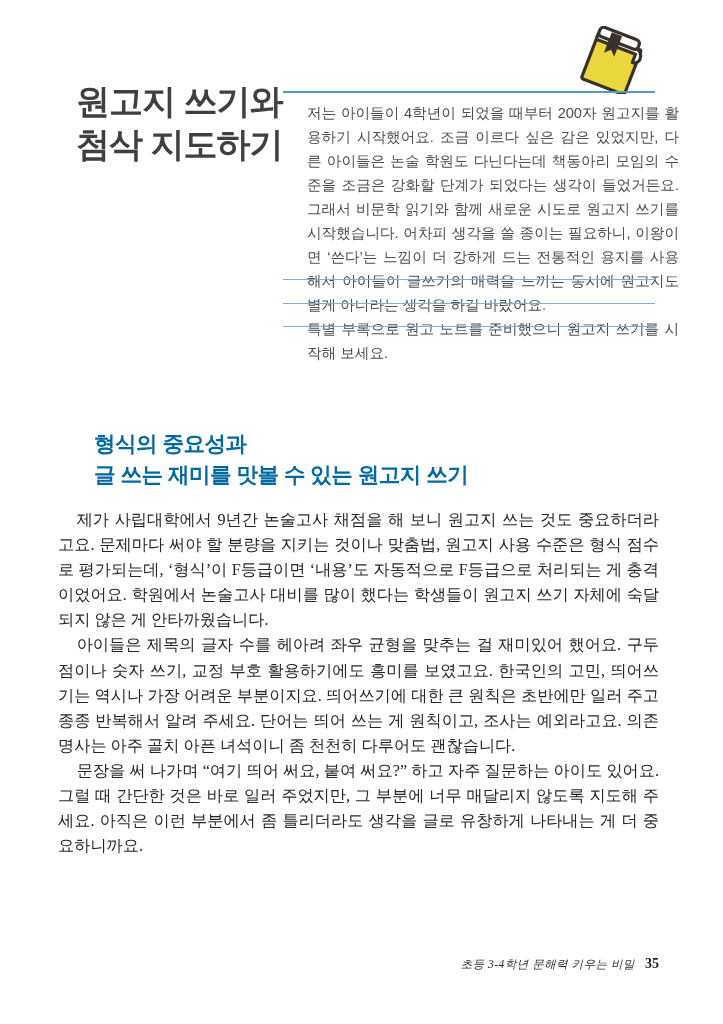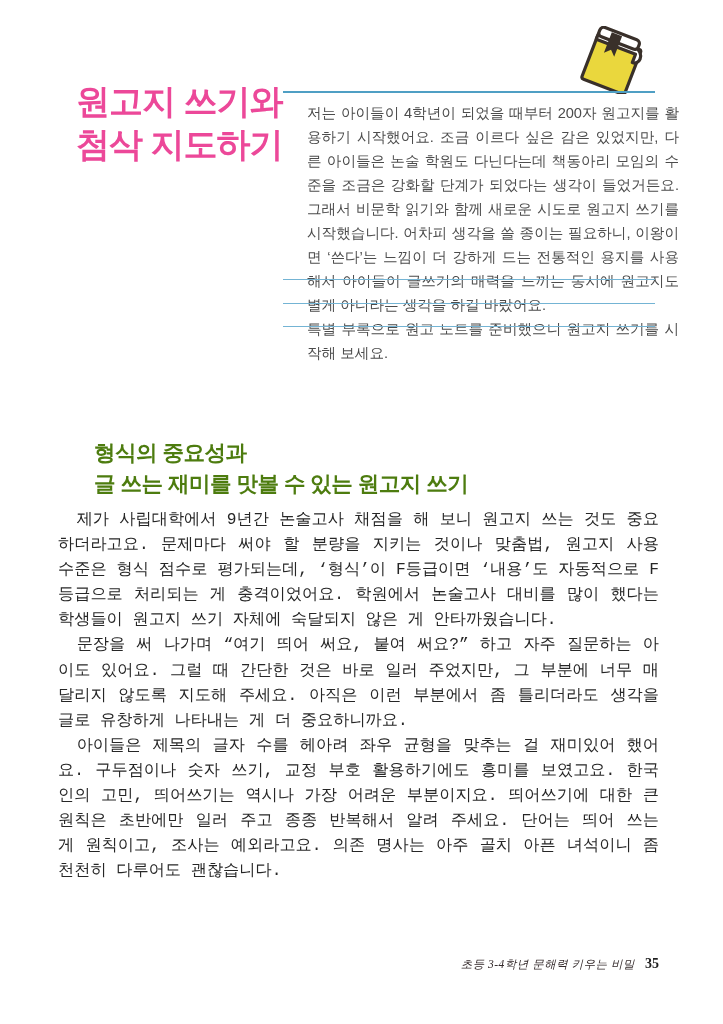--- a/index.html
+++ b/index.html
@@ -8,21 +8,21 @@
     position:relative; width:723px; height:1024px; margin:0 auto;
     background:#ffffff; overflow:hidden;
     font-family:"Liberation Serif", serif;
   }
 
   
   .page-title {
     position:absolute; left:76px; top:80px;
     font-family:"Liberation Sans", sans-serif;
     font-size:34px; font-weight:900; line-height:43px;
-    letter-spacing:-1px; color:#ec4899; white-space:pre-line;
+    letter-spacing:-1px; color:#404040; white-space:pre-line;
   }
 
   
   .top-rule {
     position:absolute; left:283px; top:91px; width:372px; height:2px;
     background:#4f9fc4;
   }
   .book-icon {
     position:absolute; left:571px; top:26px; width:90px; height:68px;
   }
@@ -31,30 +31,30 @@
     font-family:"Liberation Sans", sans-serif;
     font-size:14.6px; line-height:24px; color:#4c4c4c;
     text-align:justify; white-space:pre-line;margin-left:24px;
   }
   .writing-lines { position:absolute; left:283px; top:279px; width:372px; }
   .rule-line { height:0; border-top:1.6px solid #74b4d4; margin-bottom:22.5px; }
   .rule-line:last-child { margin-bottom:0; }
 
   
   .section-heading {
-    position:absolute; left:94px; top:438px;
+    position:absolute; left:94px; top:429px;
     font-family:"Liberation Sans", sans-serif;
     font-size:21.5px; font-weight:800; line-height:30.5px;
-    letter-spacing:-0.5px; color:#4d7c0f; white-space:pre-line;
+    letter-spacing:-0.5px; color:#0369a1; white-space:pre-line;
   }
 
   
   .body-text {
     position:absolute; left:58px; top:508px; width:601px;
-    font-family:Liberation Mono, monospace;
+    font-family:Liberation Serif, serif;
     font-size:16.2px; line-height:25.1px; color:#262626;
     text-align:justify;
   }
   .body-text p { margin:0; text-indent:1.15em; }
 
   
   .footer {
     position:absolute; right:64px; top:956px;
     display:flex; align-items:baseline; gap:10px;
     font-family:"Liberation Serif", serif; color:#33292a;
@@ -93,22 +93,22 @@
     <div class="rule-line"></div>
     <div class="rule-line"></div>
     <div class="rule-line"></div>
   </div>
 
   <h2 class="section-heading">형식의 중요성과
 글 쓰는 재미를 맛볼 수 있는 원고지 쓰기</h2>
 
   <div class="body-text">
     <p>제가 사립대학에서 9년간 논술고사 채점을 해 보니 원고지 쓰는 것도 중요하더라고요. 문제마다 써야 할 분량을 지키는 것이나 맞춤법, 원고지 사용 수준은 형식 점수로 평가되는데, ‘형식’이 F등급이면 ‘내용’도 자동적으로 F등급으로 처리되는 게 충격이었어요. 학원에서 논술고사 대비를 많이 했다는 학생들이 원고지 쓰기 자체에 숙달되지 않은 게 안타까웠습니다.</p>
+    <p>아이들은 제목의 글자 수를 헤아려 좌우 균형을 맞추는 걸 재미있어 했어요. 구두점이나 숫자 쓰기, 교정 부호 활용하기에도 흥미를 보였고요. 한국인의 고민, 띄어쓰기는 역시나 가장 어려운 부분이지요. 띄어쓰기에 대한 큰 원칙은 초반에만 일러 주고 종종 반복해서 알려 주세요. 단어는 띄어 쓰는 게 원칙이고, 조사는 예외라고요. 의존 명사는 아주 골치 아픈 녀석이니 좀 천천히 다루어도 괜찮습니다.</p>
     <p>문장을 써 나가며 “여기 띄어 써요, 붙여 써요?” 하고 자주 질문하는 아이도 있어요. 그럴 때 간단한 것은 바로 일러 주었지만, 그 부분에 너무 매달리지 않도록 지도해 주세요. 아직은 이런 부분에서 좀 틀리더라도 생각을 글로 유창하게 나타내는 게 더 중요하니까요.</p>
-    <p>아이들은 제목의 글자 수를 헤아려 좌우 균형을 맞추는 걸 재미있어 했어요. 구두점이나 숫자 쓰기, 교정 부호 활용하기에도 흥미를 보였고요. 한국인의 고민, 띄어쓰기는 역시나 가장 어려운 부분이지요. 띄어쓰기에 대한 큰 원칙은 초반에만 일러 주고 종종 반복해서 알려 주세요. 단어는 띄어 쓰는 게 원칙이고, 조사는 예외라고요. 의존 명사는 아주 골치 아픈 녀석이니 좀 천천히 다루어도 괜찮습니다.</p>
   </div>
 
   <div class="footer">
     <span class="footer-book-title">초등 3-4학년 문해력 키우는 비밀</span>
     <span class="footer-page-number">35</span>
   </div>
 
 </div>
 
 </body></html>

